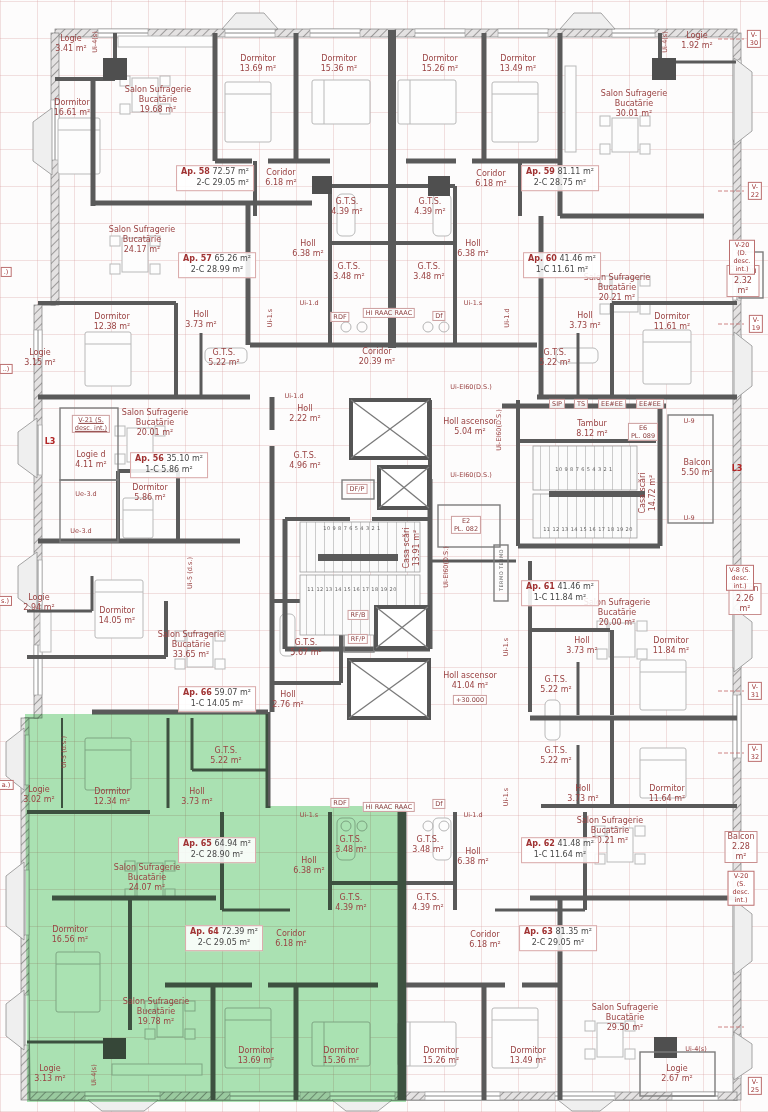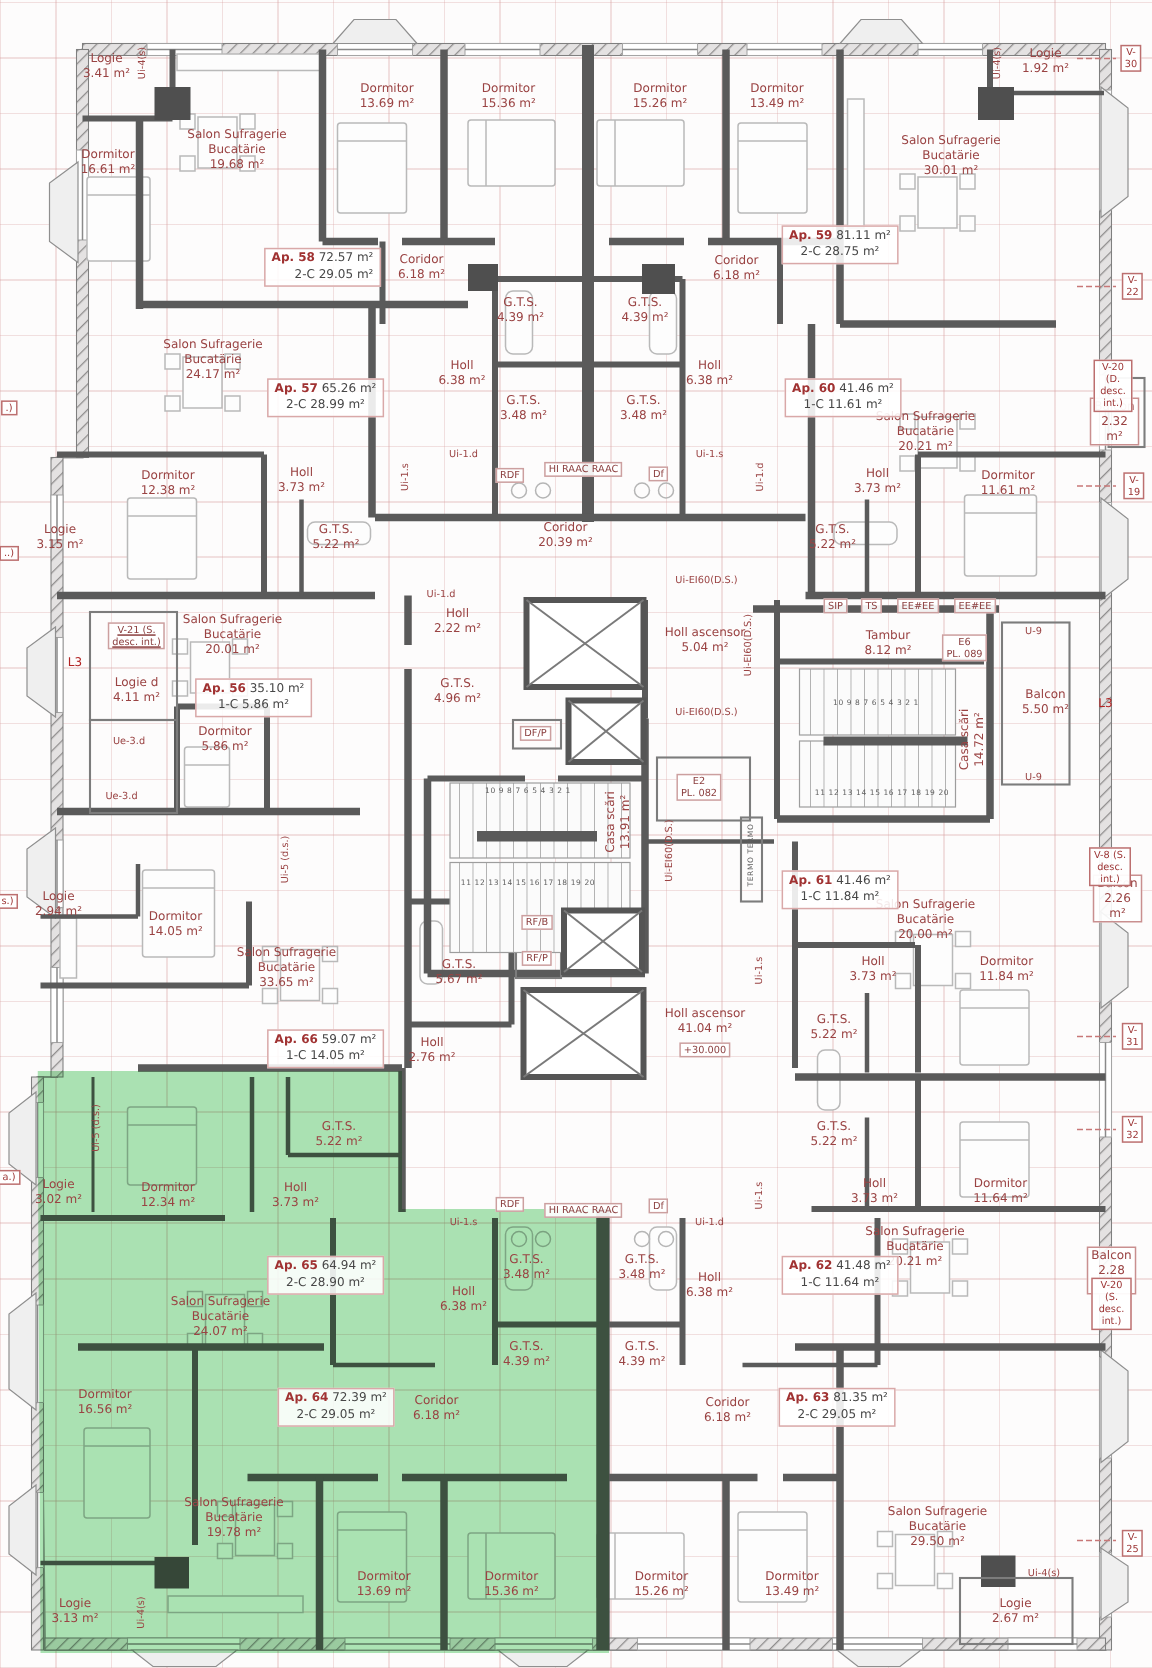--- a/index.html
+++ b/index.html
@@ -23,21 +23,21 @@
   .room .ra{font-size:8px;}
   .room.bx{border:1px solid #c98f8f;background:rgba(255,255,255,.9);padding:0 2px;}
   .ap{position:absolute;transform:translate(-50%,-50%);border:1px solid #d9a8a8;
       background:rgba(255,255,255,.88);padding:1px 4px;font-size:8px;color:#474747;
       white-space:nowrap;text-align:center;line-height:1.35;z-index:6;}
   .ap b{color:#a03232;}
   .tag{position:absolute;transform:translate(-50%,-50%);font-size:6.5px;color:#9a4343;
        white-space:pre-line;text-align:center;line-height:1.25;z-index:5;}
   .tag.bx{border:1px solid #cc9f9f;background:rgba(255,255,255,.92);padding:0 2px;color:#8c4040;}
   .tag.tiny{font-size:5px;color:#5f5f5f;letter-spacing:.4px;white-space:nowrap;}
-  .tag.red{color:#b22424;font-weight:normal;font-size:8px;}
+  .tag.red{color:#b22424;font-weight:bold;font-size:8px;}
   .axis{position:absolute;transform:translate(-50%,-50%);font-size:6.5px;color:#9c3434;
         border:1px solid #bc6f6f;background:rgba(255,255,255,.95);padding:0 2px;
         white-space:pre-line;text-align:center;line-height:1.25;z-index:7;}
 </style>
 </head>
 <body>
 
 <div id="plan">
   <svg id="plan-svg" width="768" height="1112" viewBox="0 0 768 1112">
     <defs>
@@ -466,21 +466,21 @@
       <div class="room" style="left: 610px; top: 831px; transform: translate(-50%, -50%);"><div class="rn">Salon Sufragerie
 Bucatärie</div><div class="ra">20.21 m²</div></div>
       <div class="room bx" style="left: 741px; top: 847px; transform: translate(-50%, -50%);"><div class="rn">Balcon</div><div class="ra">2.28 m²</div></div>
       <div class="room" style="left: 625px; top: 1018px; transform: translate(-50%, -50%);"><div class="rn">Salon Sufragerie
 Bucatärie</div><div class="ra">29.50 m²</div></div>
       <div class="room" style="left: 677px; top: 1074px; transform: translate(-50%, -50%);"><div class="rn">Logie</div><div class="ra">2.67 m²</div></div>
       <div class="ap" style="left: 215px; top: 178px; transform: translate(-50%, -50%); text-align: right;">
         <div><b>Ap. 58</b> 72.57 m²</div>
         <div>2-C   29.05 m²</div>
       </div>
-      <div class="ap" style="left: 560px; top: 163px; transform: translate(-50%, -50%);">
+      <div class="ap" style="left: 560px; top: 178px; transform: translate(-50%, -50%);">
         <div><b>Ap. 59</b> 81.11 m²</div>
         <div>2-C   28.75 m²</div>
       </div>
       <div class="ap" style="left: 217px; top: 265px; transform: translate(-50%, -50%);">
         <div><b>Ap. 57</b> 65.26 m²</div>
         <div>2-C   28.99 m²</div>
       </div>
       <div class="ap" style="left: 562px; top: 265px; transform: translate(-50%, -50%);">
         <div><b>Ap. 60</b> 41.46 m²</div>
         <div>1-C   11.61 m²</div>
@@ -565,21 +565,21 @@
       <div class="tag" style="left: 696px; top: 1049px; transform: translate(-50%, -50%);">Ui-4(s)</div>
       <div class="axis" style="left: 754px; top: 39px; transform: translate(-50%, -50%);">V-30</div>
       <div class="axis" style="left: 755px; top: 191px; transform: translate(-50%, -50%);">V-22</div>
       <div class="axis" style="left: 742px; top: 257px; transform: translate(-50%, -50%);">V-20 (D.
 desc. int.)</div>
       <div class="axis" style="left: 756px; top: 324px; transform: translate(-50%, -50%);">V-19</div>
       <div class="axis" style="left: 740px; top: 578px; transform: translate(-50%, -50%);">V-8 (S.
 desc. int.)</div>
       <div class="axis" style="left: 755px; top: 691px; transform: translate(-50%, -50%);">V-31</div>
       <div class="axis" style="left: 755px; top: 753px; transform: translate(-50%, -50%);">V-32</div>
-      <div class="axis" style="left: 741px; top: 869px; transform: translate(-50%, -50%);">V-20 (S.
+      <div class="axis" style="left: 741px; top: 888px; transform: translate(-50%, -50%);">V-20 (S.
 desc. int.)</div>
-      <div class="axis" style="left: 755px; top: 1029px; transform: translate(-50%, -50%);">V-25</div>
+      <div class="axis" style="left: 755px; top: 1086px; transform: translate(-50%, -50%);">V-25</div>
       <div class="axis" style="left: 6px; top: 272px; transform: translate(-50%, -50%);">.)</div>
       <div class="axis" style="left: 6px; top: 369px; transform: translate(-50%, -50%);">..)</div>
       <div class="axis" style="left: 5px; top: 601px; transform: translate(-50%, -50%);">s.)</div>
       <div class="axis" style="left: 6px; top: 785px; transform: translate(-50%, -50%);">a.)</div>
     </div>
 </div>
 
 </body></html>

